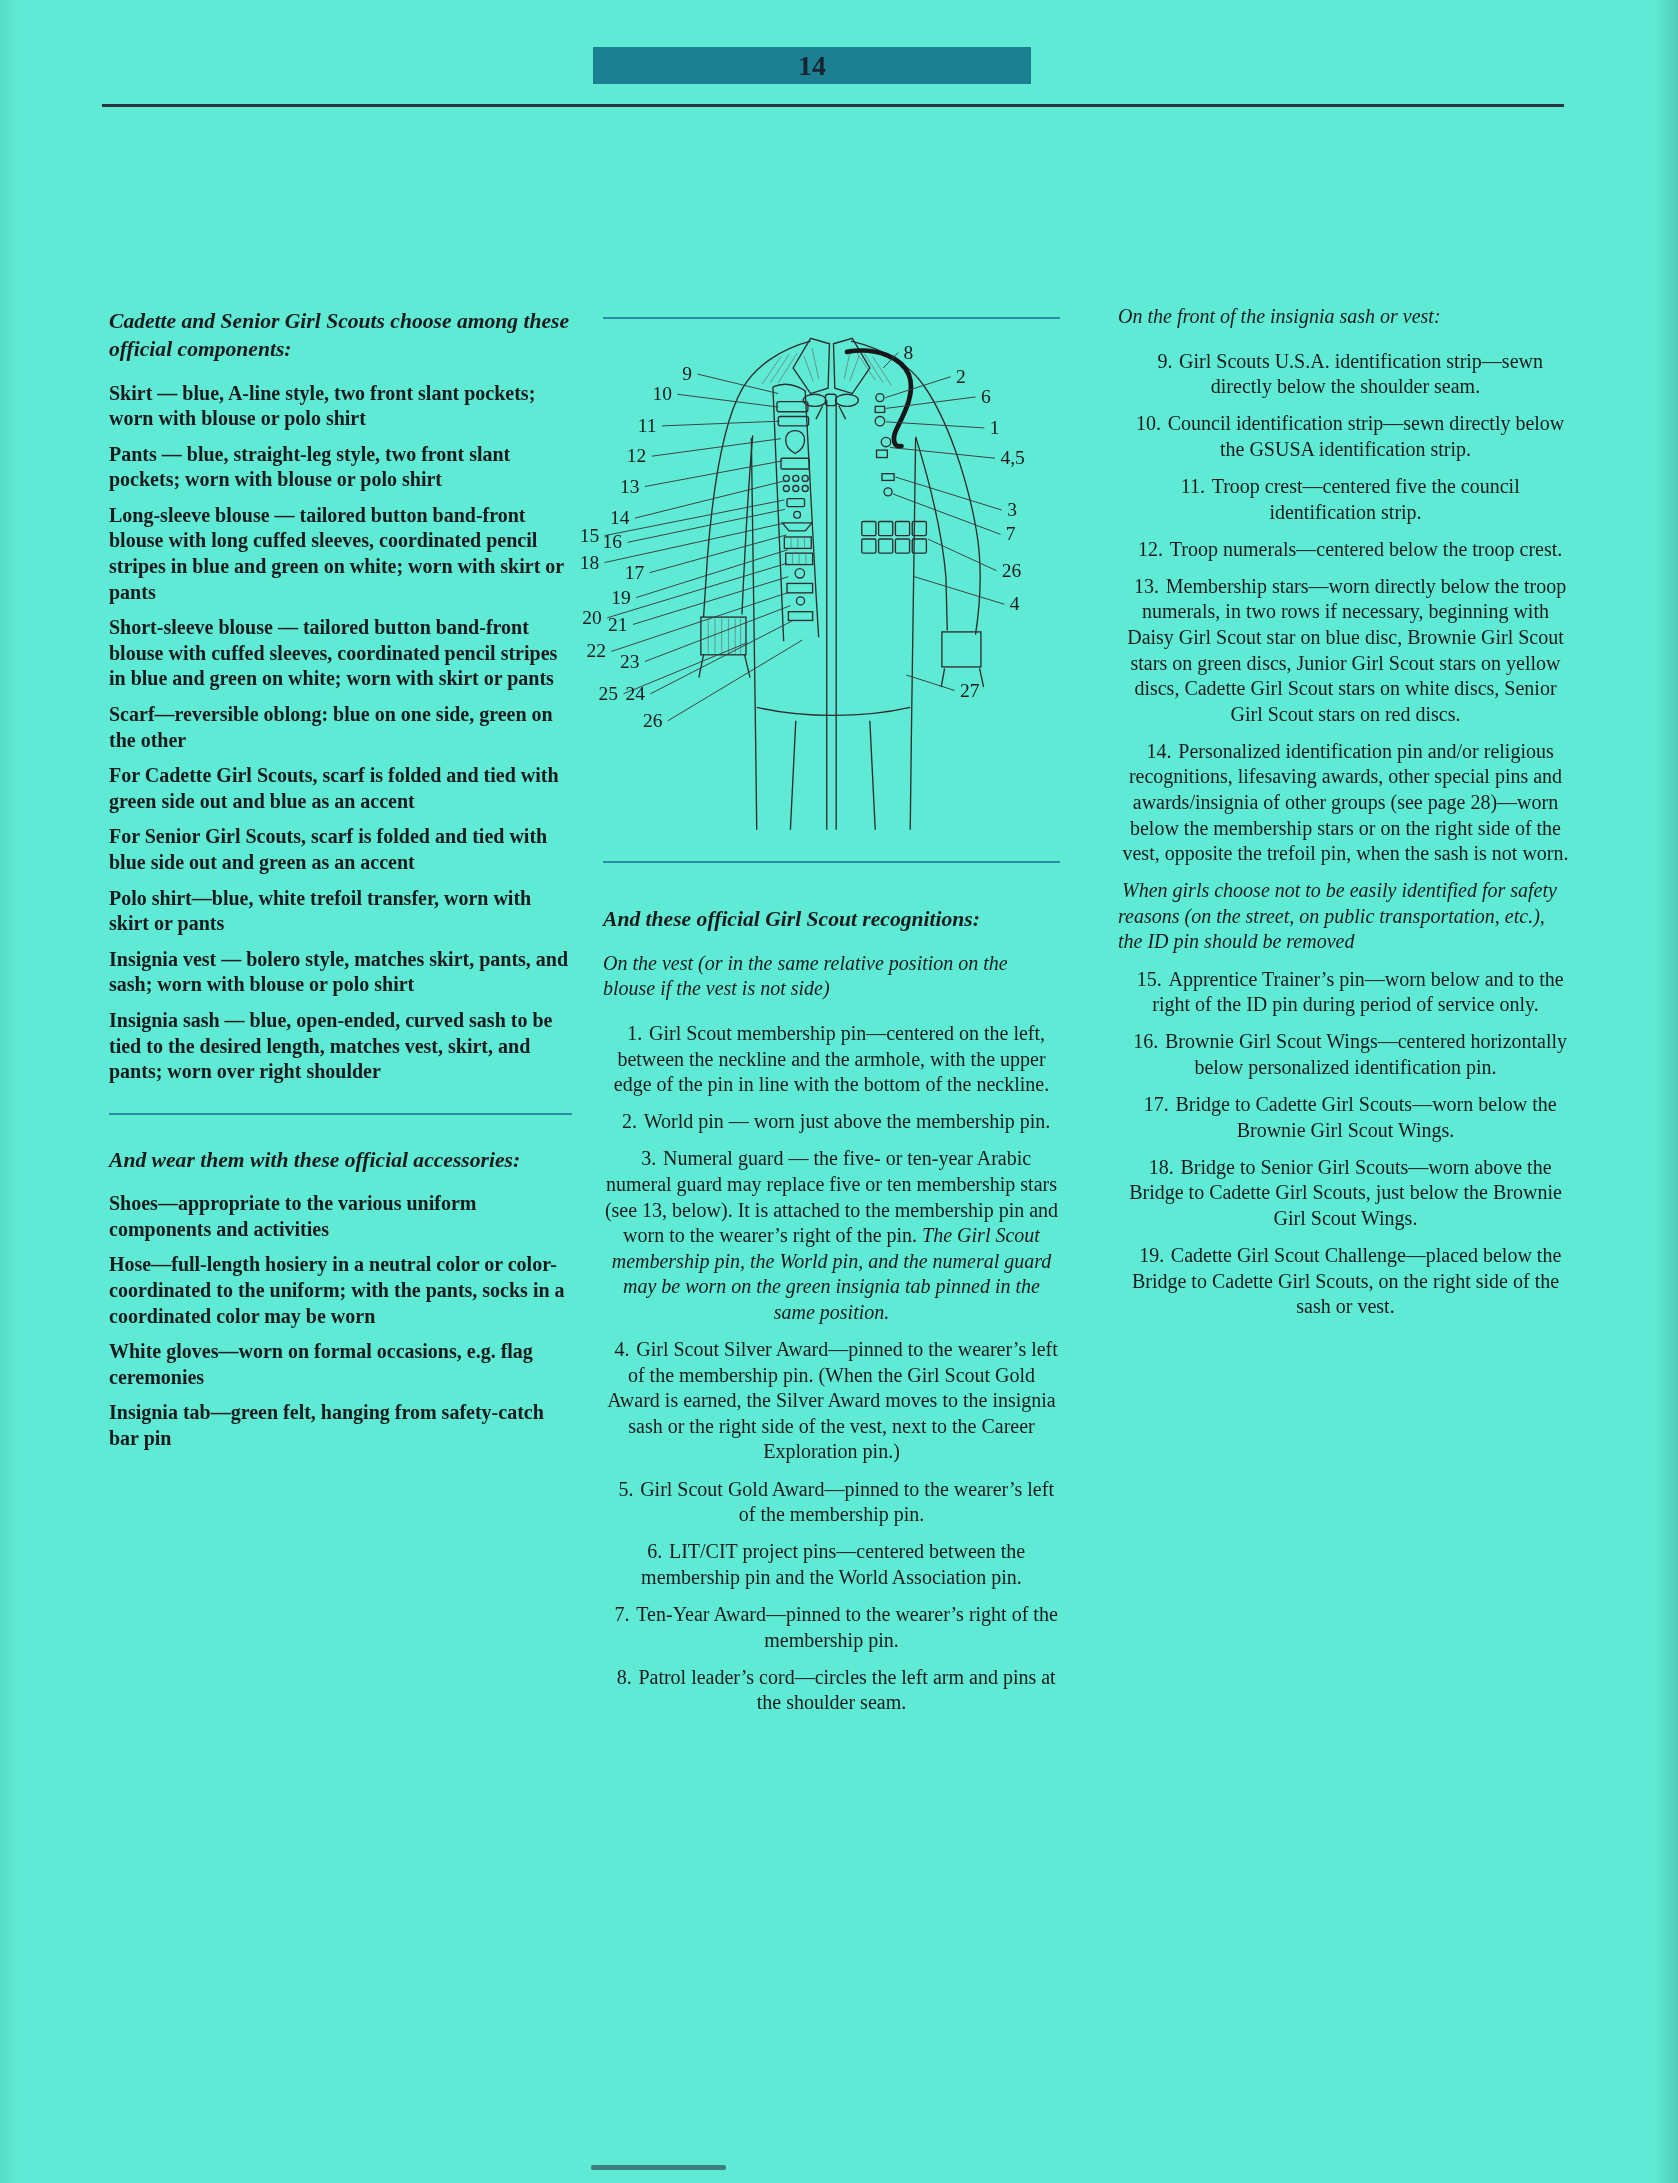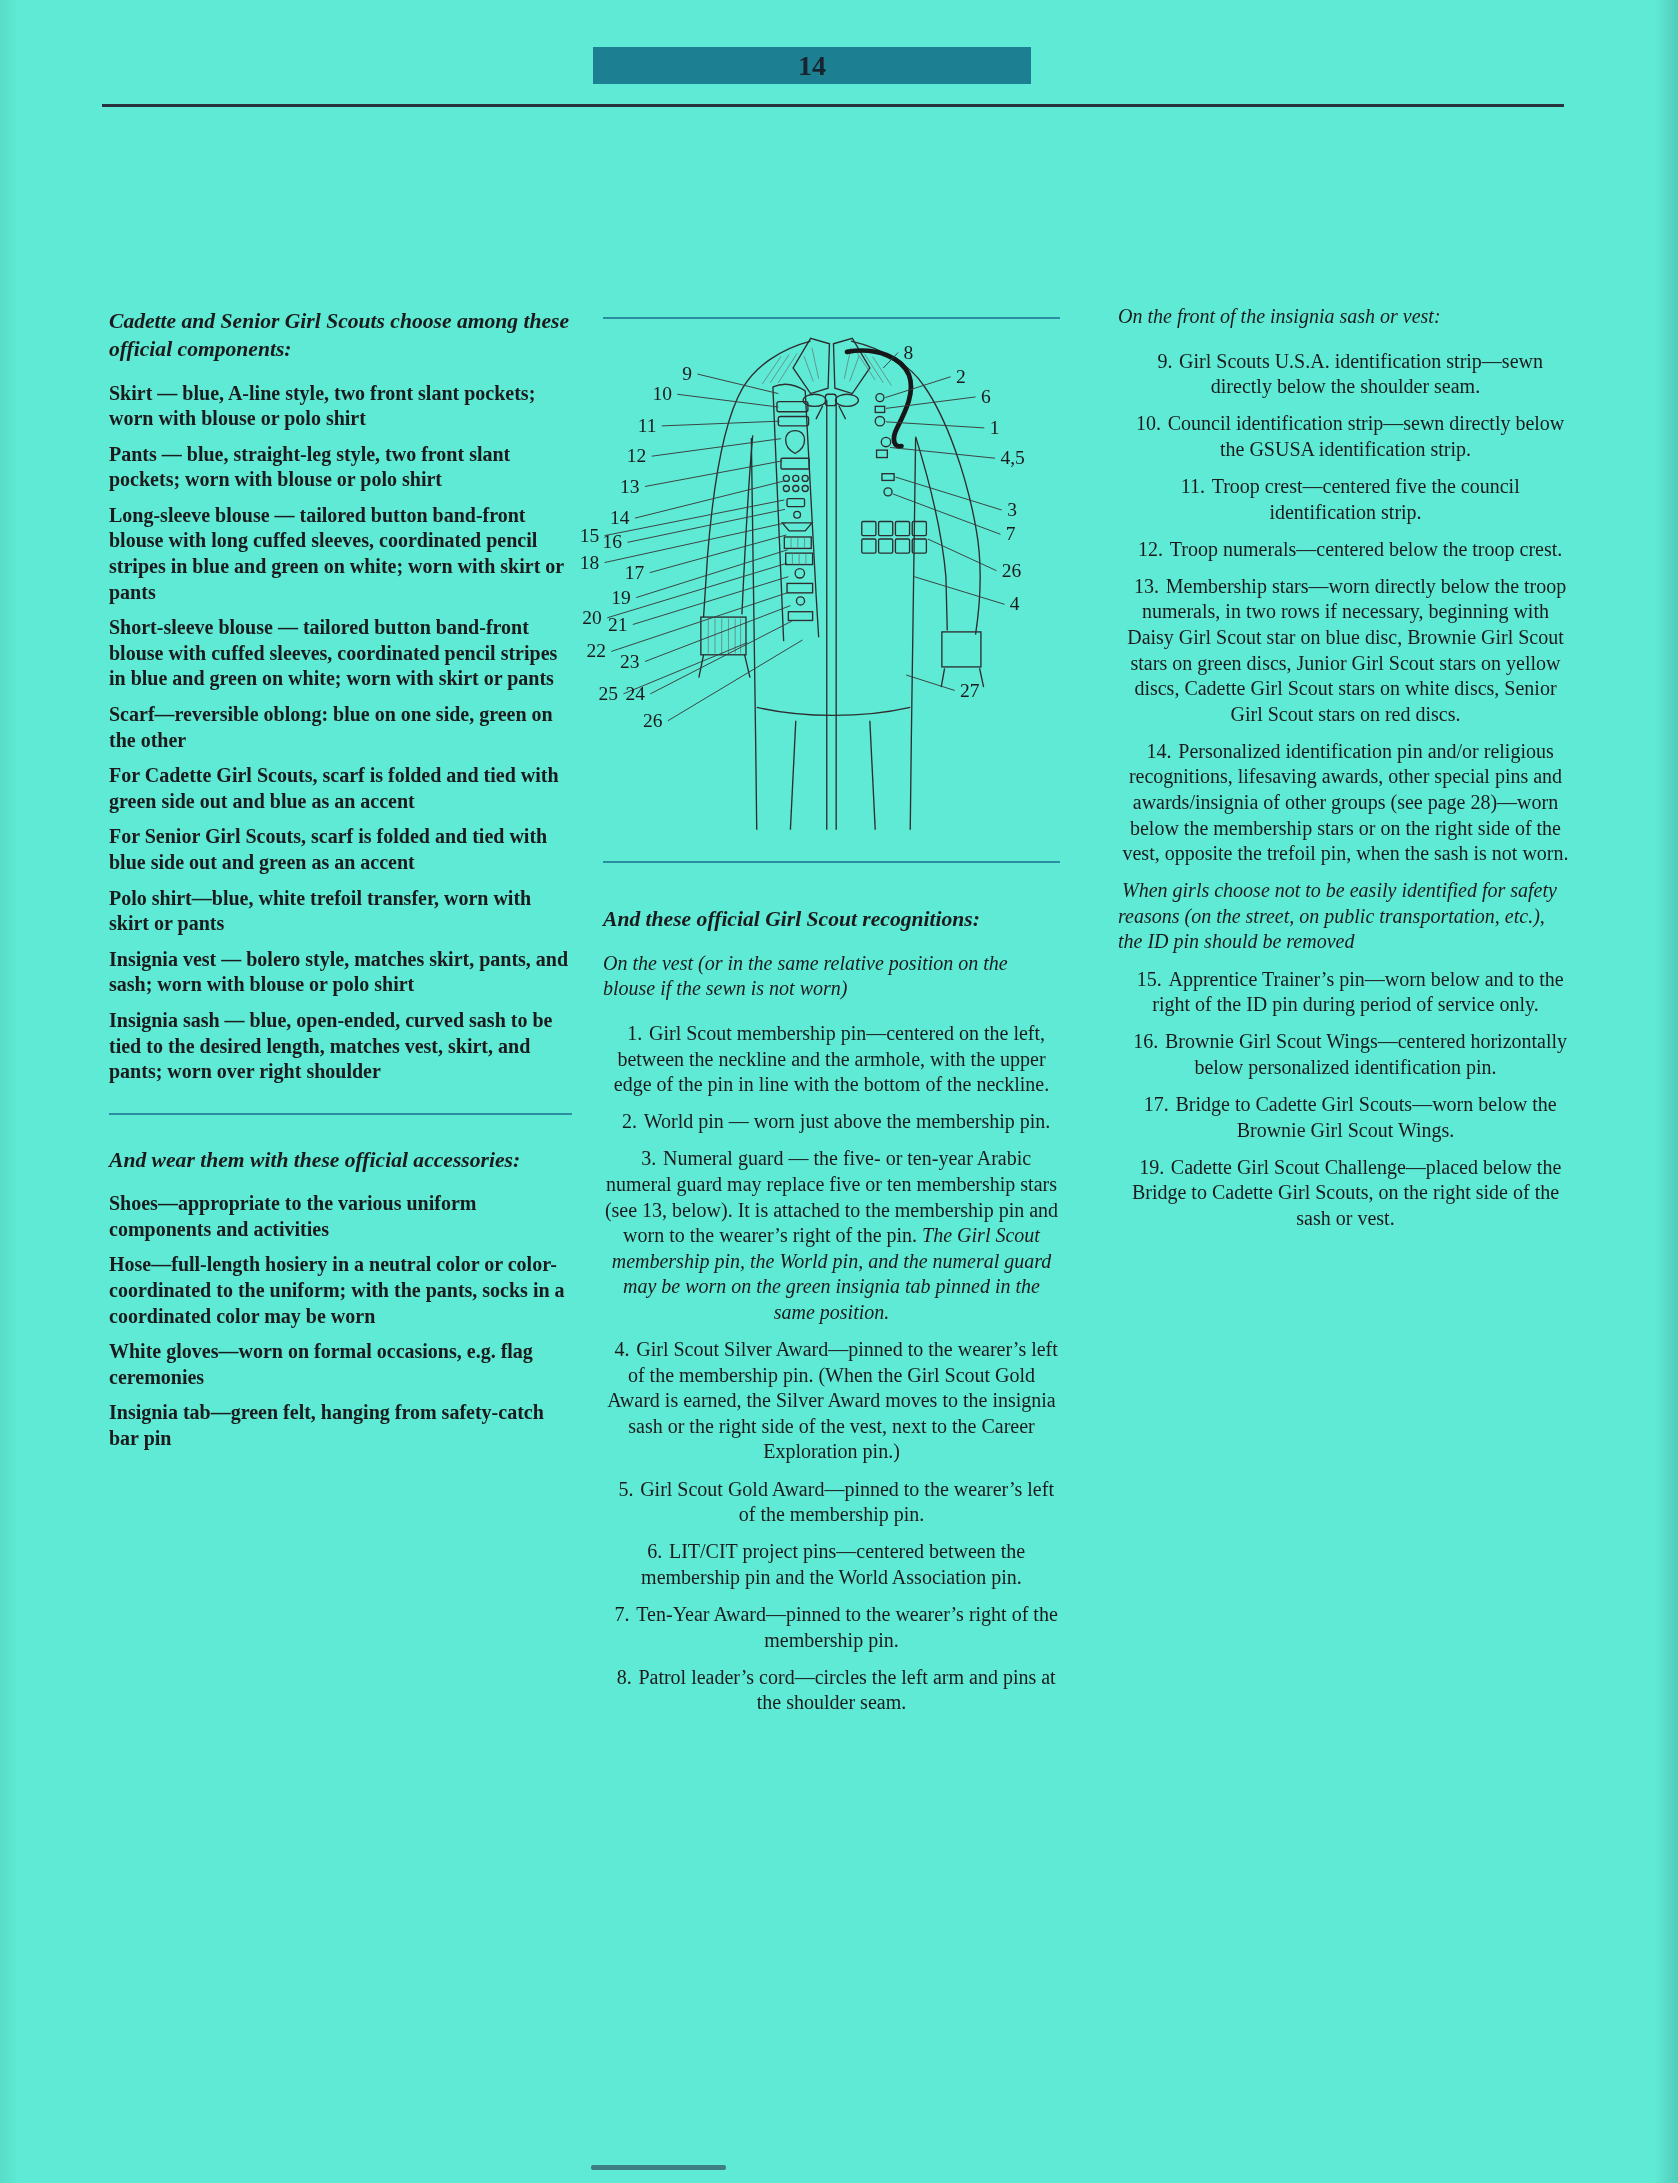--- a/index.html
+++ b/index.html
@@ -265,21 +265,21 @@
             <text x="640" y="422" text-anchor="start" class="callout-label">4</text>
             <line x1="558" y1="541" x2="486" y2="518" class="callout-line"></line>
             <text x="566" y="550" text-anchor="start" class="callout-label">27</text>
           </g>
       </svg>
     </div>
 
     <div class="rule-teal rule-bottom"></div>
 
     <h2 class="sec">And these official Girl Scout recognitions:</h2>
-    <p class="note-italic">On the vest (or in the same relative position on the blouse if the sewn is not worn)</p>
+    <p class="note-italic">On the vest (or in the same relative position on the blouse if the vest is not side)</p>
 
     <p class="item">
       <span class="num">1.</span><span>Girl Scout membership pin—centered on the left, between the neckline and the armhole, with the upper edge of the pin in line with the bottom of the neckline.</span>
     </p>
     <p class="item">
       <span class="num">2.</span><span>World pin — worn just above the membership pin.</span>
     </p>
     <p class="item">
       <span class="num">3.</span><span>Numeral guard — the five- or ten-year Arabic numeral guard may replace five or ten membership stars (see 13, below). It is attached to the membership pin and worn to the wearer’s right of the pin. </span> <span class="it">The Girl Scout membership pin, the World pin, and the numeral guard may be worn on the green insignia tab pinned in the same position.</span>
     </p>
@@ -325,20 +325,23 @@
     <p class="safety-note">When girls choose not to be easily identified for safety reasons (on the street, on public transportation, etc.), the ID pin should be removed</p>
 
     <p class="item">
       <span class="num">15.</span><span>Apprentice Trainer’s pin—worn below and to the right of the ID pin during period of service only.</span>
     </p>
     <p class="item">
       <span class="num">16.</span><span>Brownie Girl Scout Wings—centered horizontally below personalized identification pin.</span>
     </p>
     <p class="item">
       <span class="num">17.</span><span>Bridge to Cadette Girl Scouts—worn below the Brownie Girl Scout Wings.</span>
+    </p>
+    <p class="item">
+      <span class="num">18.</span><span>Bridge to Senior Girl Scouts—worn above the Bridge to Cadette Girl Scouts, just below the Brownie Girl Scout Wings.</span>
     </p>
     <p class="item">
       <span class="num">19.</span><span>Cadette Girl Scout Challenge—placed below the Bridge to Cadette Girl Scouts, on the right side of the sash or vest.</span>
     </p>
   </div>
 
   <div class="artifact-bar"></div>
   <div class="edge-shadow-left"></div>
   <div class="edge-shadow-right"></div>
 </div>

